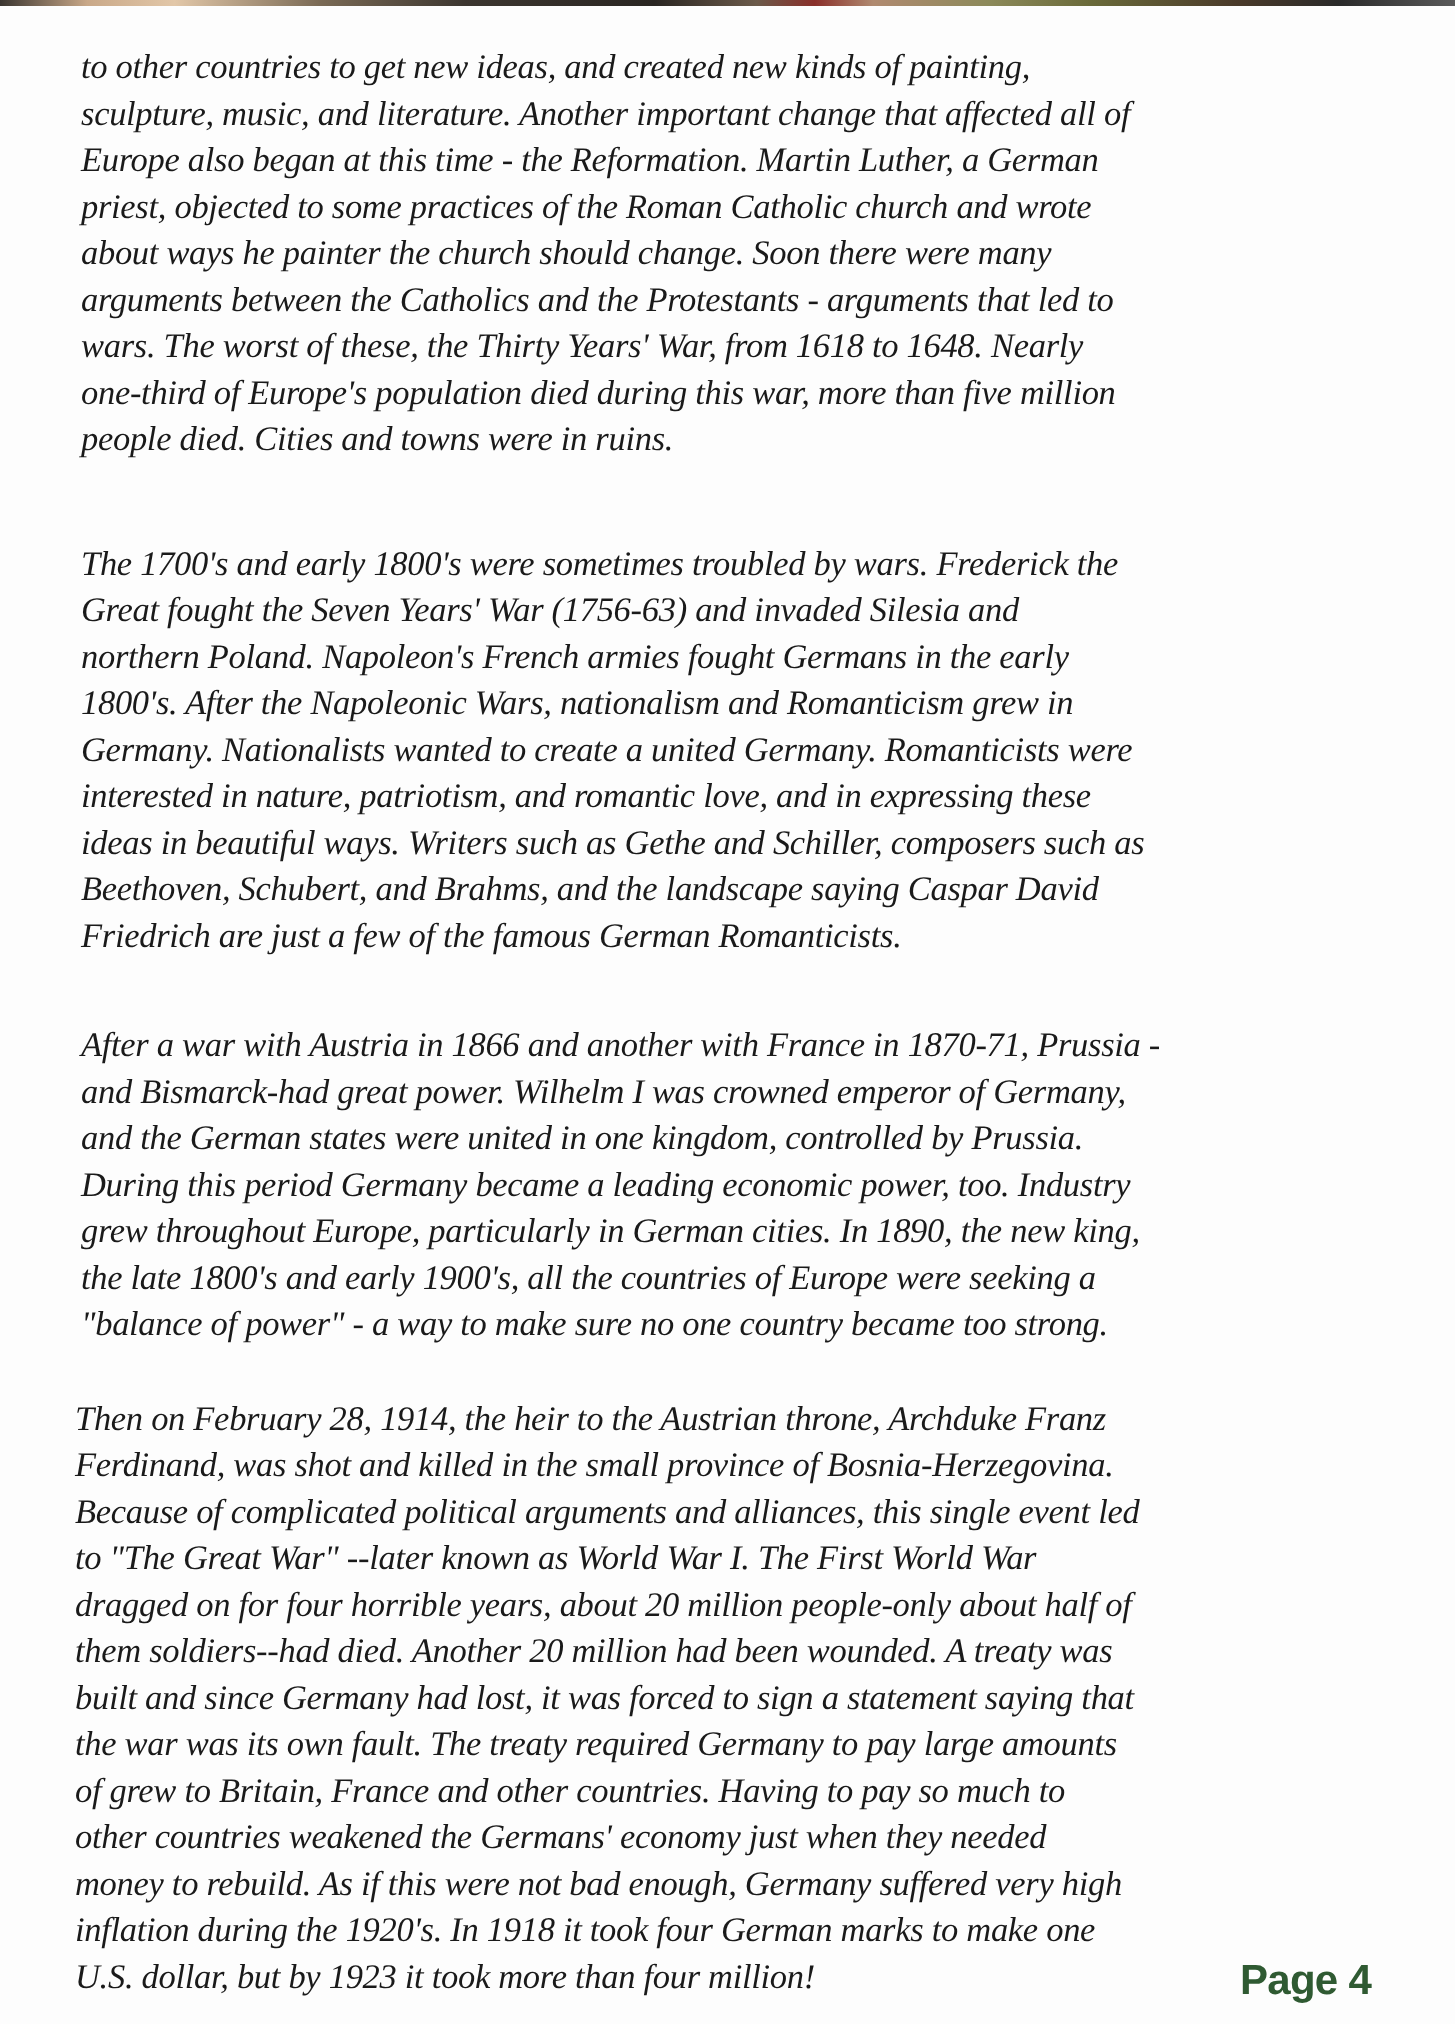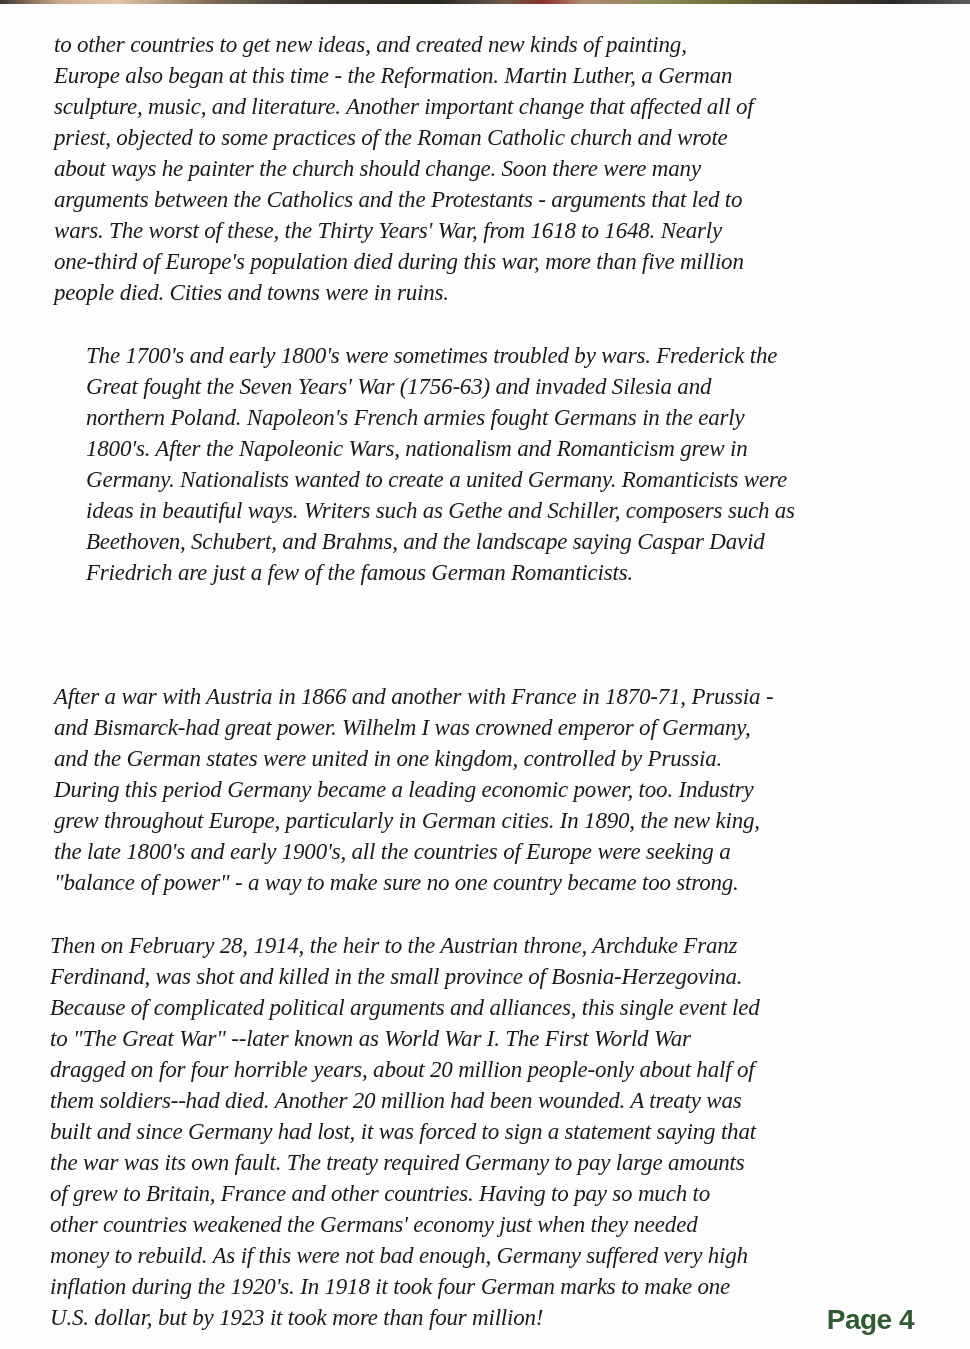--- a/index.html
+++ b/index.html
@@ -40,21 +40,21 @@
       font-style: italic;
       font-size: 23px;
       line-height: 31px;
       letter-spacing: -0.2px;
     }
     .para .line {
       display: block;
       white-space: nowrap;
     }
     #p1 { top: 29px; }
-    #p2 { top: 340px; margin-left: 32px; }
+    #p2 { top: 360px; }
     #p3 { top: 681px; }
     #p4 { top: 930px; left: 50px; }
     .page-number {
       position: absolute;
       right: 56px;
       top: 1304px;
       font-family: "Liberation Sans", "DejaVu Sans", sans-serif;
       font-weight: bold;
       font-size: 28px;
       color: #2f5a32;
@@ -63,36 +63,37 @@
   </style>
 </head>
 <body>
 
 <div class="top-strip"></div>
 
 <div class="page">
 
   <p class="para" id="p1">
     <span class="line">to other countries to get new ideas, and created new kinds of painting,</span>
+    <span class="line">sculpture, music, and literature.  Another important change that affected all of</span>
     <span class="line">Europe also began at this time - the Reformation.  Martin Luther, a German</span>
-    <span class="line">sculpture, music, and literature.  Another important change that affected all of</span>
     <span class="line">priest, objected to some practices of the Roman Catholic church and wrote</span>
     <span class="line">about ways he painter the church should change.  Soon there were many</span>
     <span class="line">arguments between the Catholics and the Protestants - arguments that led to</span>
     <span class="line">wars.  The worst of these, the Thirty Years' War, from 1618 to 1648.  Nearly</span>
     <span class="line">one-third of Europe's population died during this war, more than five million</span>
     <span class="line">people died.  Cities and towns were in ruins.</span>
   </p>
 
   <p class="para" id="p2">
     <span class="line">The 1700's and early 1800's were sometimes troubled by wars.  Frederick the</span>
     <span class="line">Great fought the Seven Years' War (1756-63) and invaded Silesia and</span>
     <span class="line">northern Poland.  Napoleon's French armies fought Germans in the early</span>
     <span class="line">1800's.  After the Napoleonic Wars, nationalism and Romanticism grew in</span>
     <span class="line">Germany.  Nationalists wanted to create a united Germany.  Romanticists were</span>
+    <span class="line">interested in nature, patriotism, and romantic love, and in expressing these</span>
     <span class="line">ideas in beautiful ways.  Writers such as Gethe and Schiller, composers such as</span>
     <span class="line">Beethoven, Schubert, and Brahms, and the landscape saying Caspar David</span>
     <span class="line">Friedrich are just a few of the famous German Romanticists.</span>
   </p>
 
   <p class="para" id="p3">
     <span class="line">After a war with Austria in 1866 and another with France in 1870-71, Prussia -</span>
     <span class="line">and Bismarck-had great power.  Wilhelm I was crowned emperor of Germany,</span>
     <span class="line">and the German states were united in one kingdom, controlled by Prussia.</span>
     <span class="line">During this period Germany became a leading economic power, too.  Industry</span>

